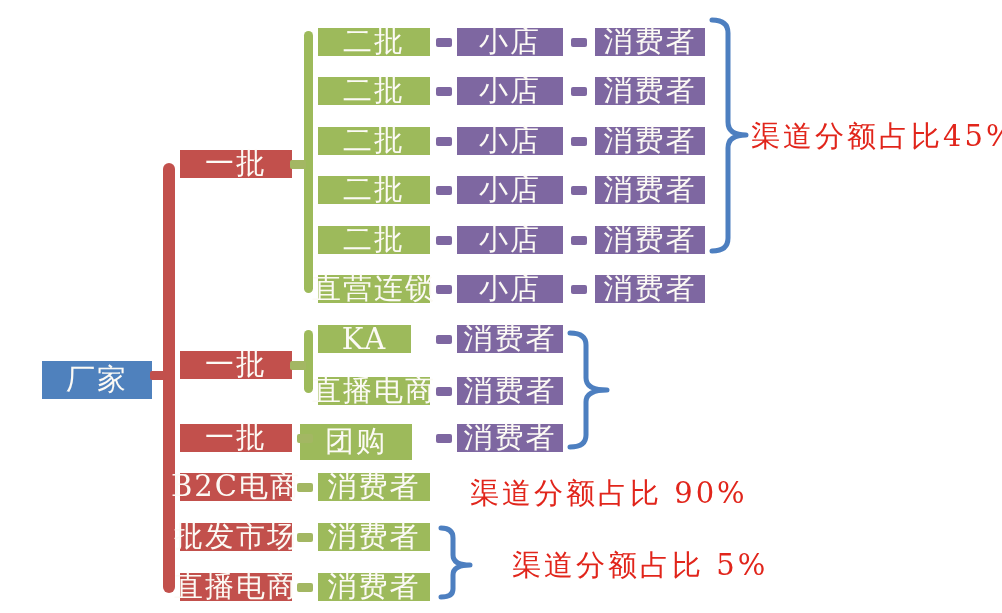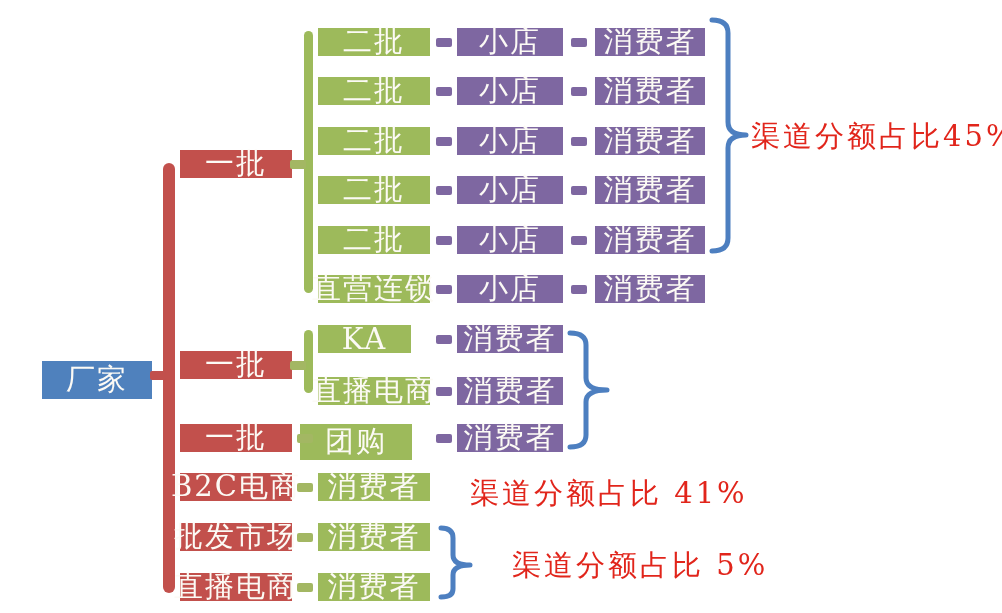--- a/index.html
+++ b/index.html
@@ -110,15 +110,15 @@
       <div class="dash purple" style="left: 436px; top: 434px;"></div>
     </div>
 
   <svg class="braces" width="1002" height="613" viewBox="0 0 1002 613">
     <path d="M 712 20 Q 728 20 728 33 L 728 122 Q 728 135 746 135 Q 728 135 728 148 L 728 238 Q 728 251 712 251"></path>
     <path d="M 570 333 Q 586 333 586 345 L 586 378 Q 586 390 607 390 Q 586 390 586 402 L 586 435 Q 586 447 570 447"></path>
     <path d="M 441 528 Q 453 528 453 538 L 453 555 Q 453 565 470 565 Q 453 565 453 575 L 453 589 Q 453 597 441 597"></path>
   </svg>
 
   <div class="annotation" style="left:751px;top:119px;">渠道分额占比45%</div>
-  <div class="annotation" style="left:470px;top:476px;">渠道分额占比 41%</div>
+  <div class="annotation" style="left:470px;top:476px;">渠道分额占比 90%</div>
   <div class="annotation" style="left:512px;top:548px;">渠道分额占比 5%</div>
 </div>
 
 </body></html>

